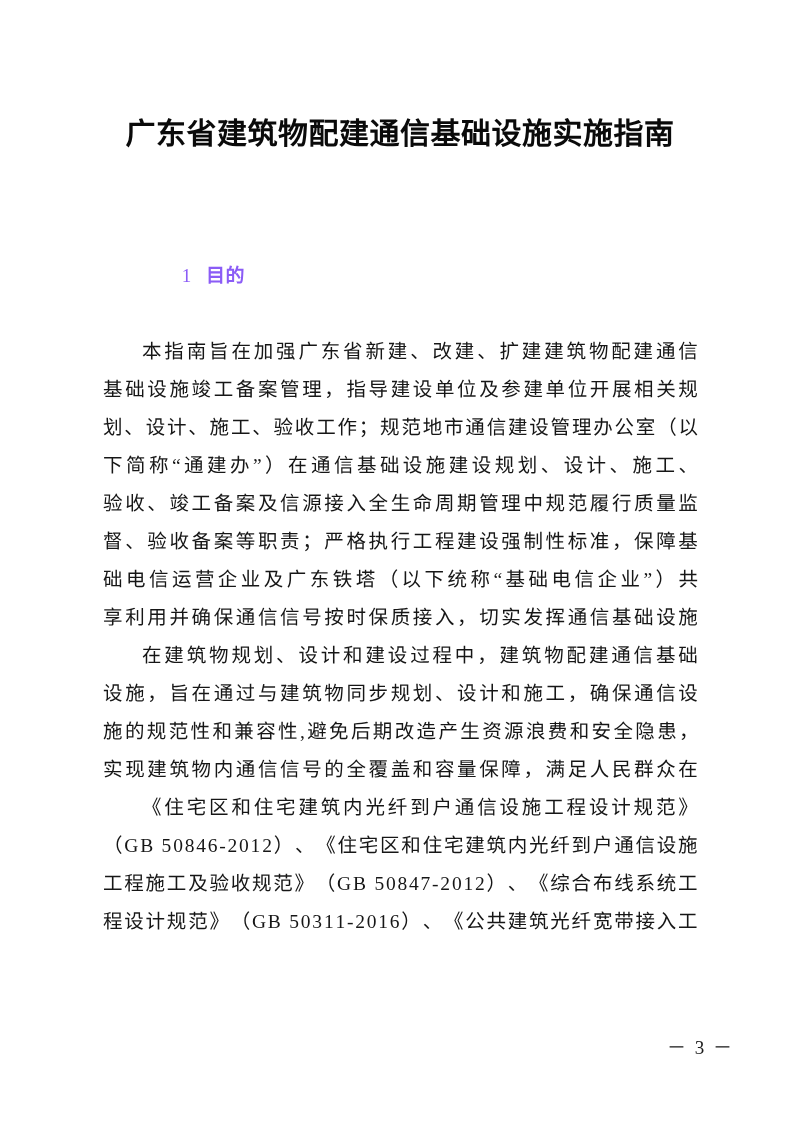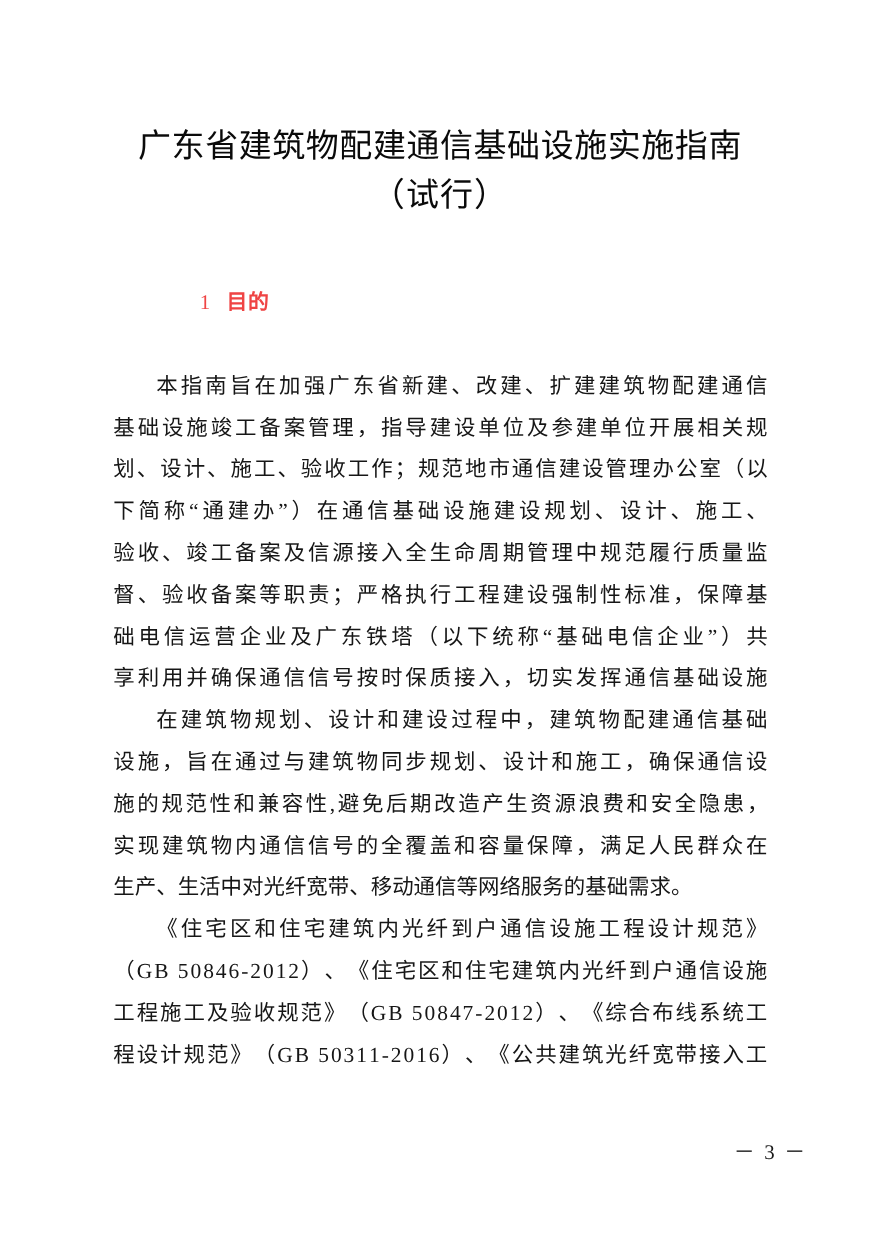--- a/index.html
+++ b/index.html
@@ -25,21 +25,21 @@
   }
 
   
   .doc-title {
     position: absolute;
     left: 60px;
     top: 92px;
     width: 680px;
     text-align: center;
     font-family: "Liberation Serif", "DejaVu Serif", serif;
-    font-weight: normal;
+    font-weight: bold;
     font-size: 30px;
     line-height: 44px;
     letter-spacing: 0.5px;
     color: #0a0a0a;
   }
   .doc-title .line2 {
     display: block;
     letter-spacing: 1px;
   }
 
@@ -52,21 +52,21 @@
   }
 
   .section-heading {
     font-family: "DejaVu Sans", "Liberation Sans", sans-serif;
     font-weight: bold;
     font-size: 19px;
     line-height: 38px;
     margin: 0 0 0 0;
     padding-left: 36px;
     letter-spacing: 0.5px;
-    color: #ef4444;
+    color: #8b5cf6;
     white-space: pre;
   }
   .section-heading .num {
     font-family: "Liberation Serif", "DejaVu Serif", serif;
     font-weight: normal;
   }
 
   .para {
     margin: 0;
     font-family: "Liberation Serif", "DejaVu Serif", serif;
@@ -117,21 +117,20 @@
     white-space: pre;
   }
 </style>
 </head>
 <body>
 
 <div class="page">
 
   <h1 class="doc-title">
     <span>广东省建筑物配建通信基础设施实施指南</span>
-    <span class="line2">（试行）</span>
   </h1>
 
   <div class="body-col">
 
     <h2 class="section-heading">
       <span class="num">1</span><span>&nbsp;&nbsp;</span><span>目的</span>
     </h2>
 
     <p class="para">
       <span class="tline just indent">
@@ -476,21 +475,20 @@
           <span>障</span>
           <span>，</span>
           <span>满</span>
           <span>足</span>
           <span>人</span>
           <span>民</span>
           <span>群</span>
           <span>众</span>
           <span>在</span>
         </span>
-      <span class="tline">生产、生活中对光纤宽带、移动通信等网络服务的基础需求。</span>
     </p>
 
 
     <p class="para">
       <span class="tline just indent">
           <span>《</span>
           <span>住</span>
           <span>宅</span>
           <span>区</span>
           <span>和</span>

